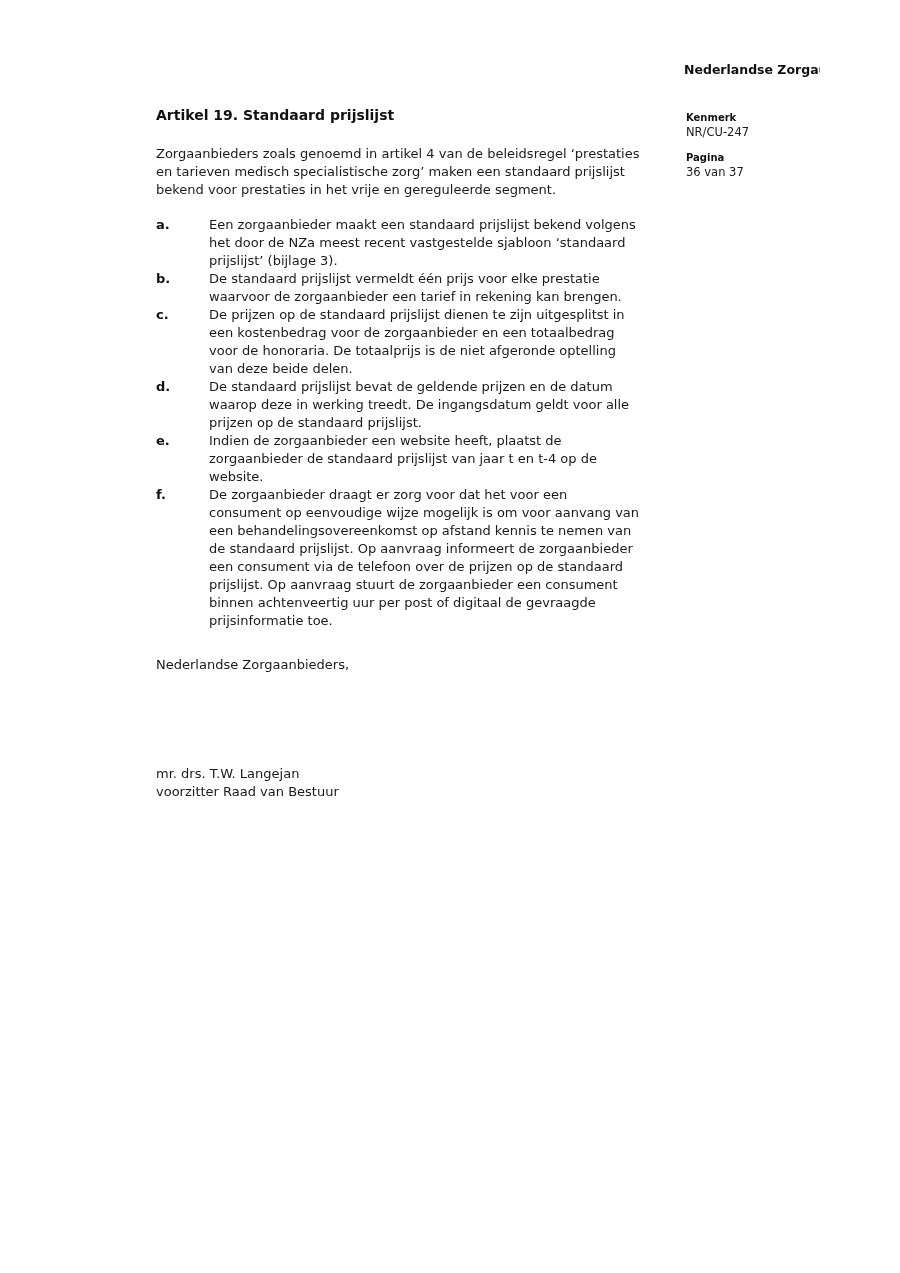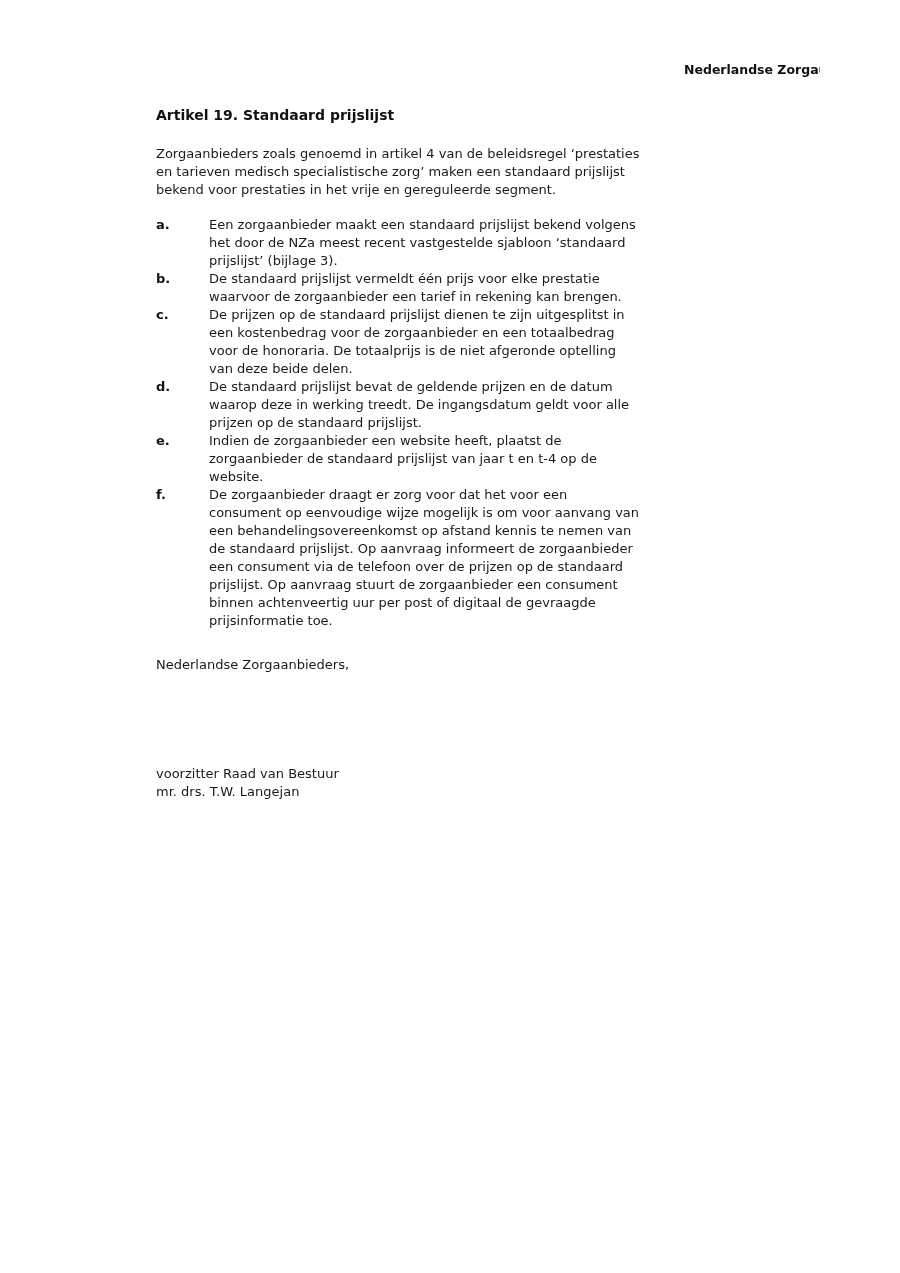--- a/index.html
+++ b/index.html
@@ -83,20 +83,30 @@
   }
   .signature .sig-line { white-space: nowrap; }
 </style>
 </head>
 <body>
 
 <div class="page">
 
   <div class="brand">Nederlandse Zorgautoriteit</div>
 
+  <div class="meta">
+    <div class="group">
+      <span class="label">Kenmerk</span>
+      <span class="value">NR/CU-247</span>
+    </div>
+    <div class="group">
+      <span class="label">Pagina</span>
+      <span class="value">36 van 37</span>
+    </div>
+  </div>
 
   <div class="main">
     <h1 class="title">Artikel 19. Standaard prijslijst</h1>
 
     <p class="intro">Zorgaanbieders zoals genoemd in artikel 4 van de beleidsregel ‘prestaties
 en tarieven medisch specialistische zorg’ maken een standaard prijslijst
 bekend voor prestaties in het vrije en gereguleerde segment.</p>
 
     <div class="list" id="article-list">
         <div class="row">
@@ -138,18 +148,18 @@
 een consument via de telefoon over de prijzen op de standaard
 prijslijst. Op aanvraag stuurt de zorgaanbieder een consument
 binnen achtenveertig uur per post of digitaal de gevraagde
 prijsinformatie toe.</span>
         </div>
       </div>
 
     <div class="closing">Nederlandse Zorgaanbieders,</div>
 
     <div class="signature">
+      <div class="sig-line">mr. drs. T.W. Langejan</div>
       <div class="sig-line">voorzitter Raad van Bestuur</div>
-      <div class="sig-line">mr. drs. T.W. Langejan</div>
     </div>
   </div>
 
 </div>
 
 </body></html>

